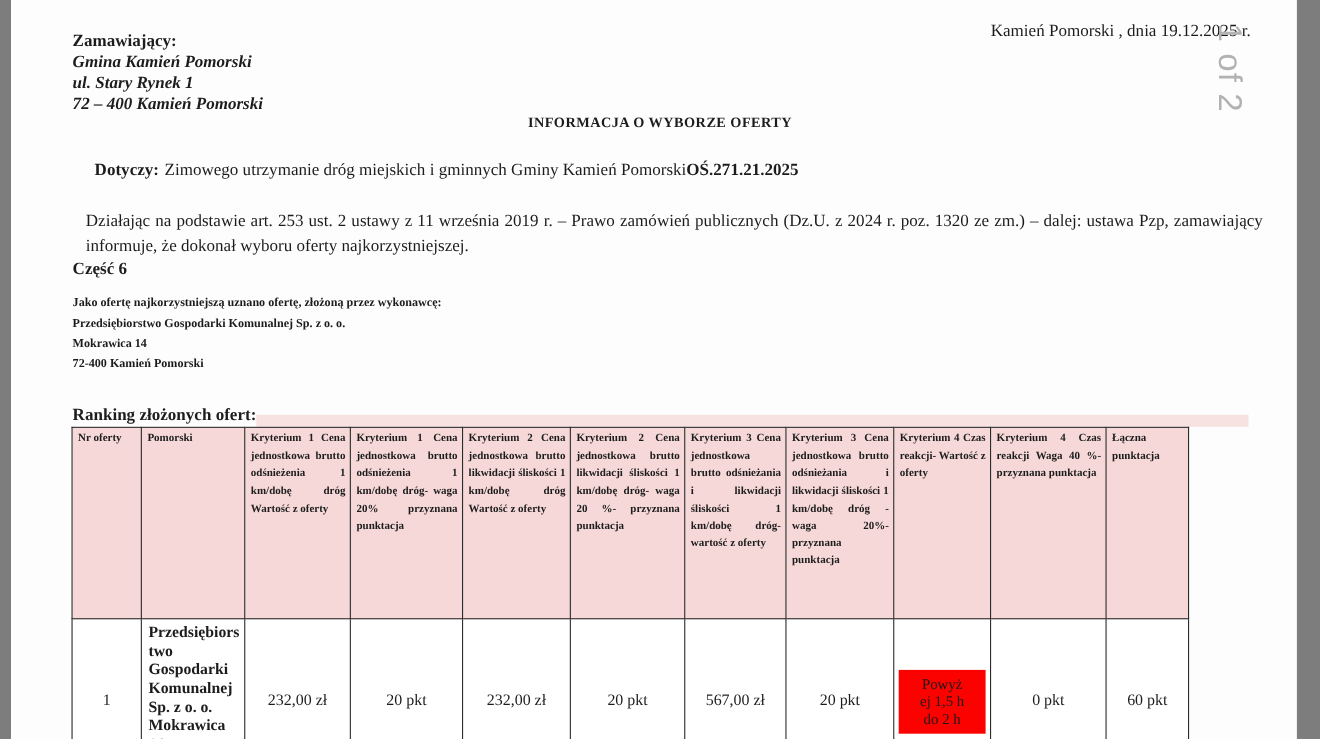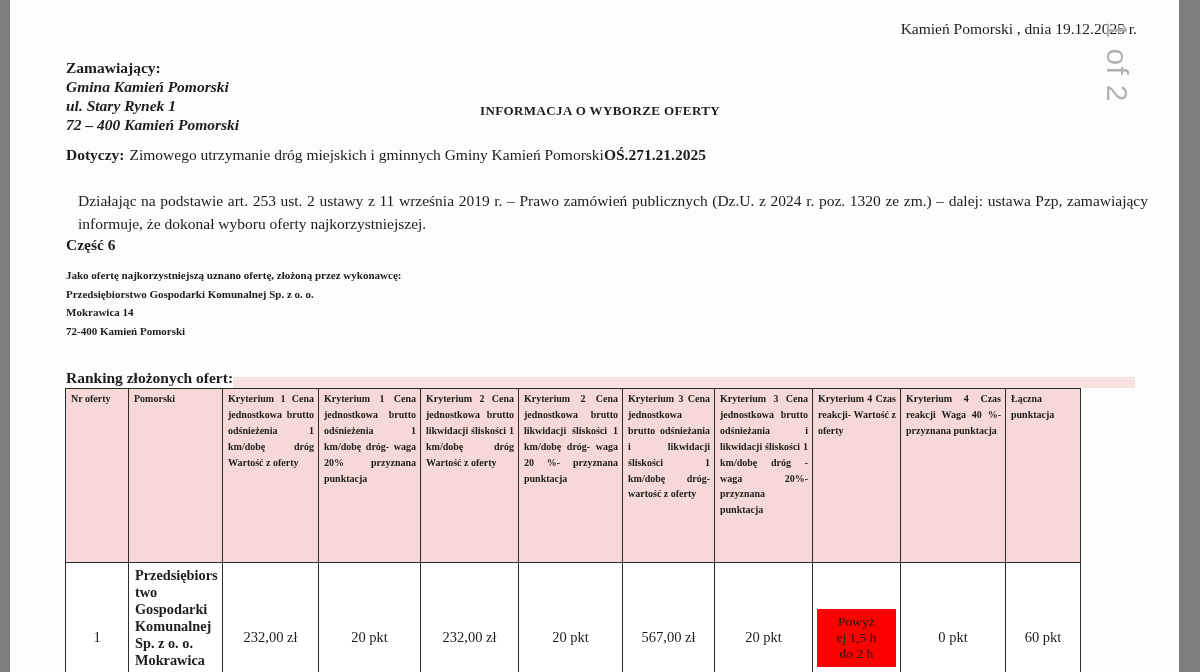--- a/index.html
+++ b/index.html
@@ -21,30 +21,30 @@
 
   .date-line{position:absolute;top:20px;left:0;width:1137px;text-align:right;font-size:15.5px;}
 
   .page-indicator{
     position:absolute;left:1072px;top:46px;width:92px;height:32px;
     transform:rotate(90deg);transform-origin:center;
     font-family:"Liberation Sans", sans-serif;font-size:30px;color:var(--indicator-gray);
     text-align:center;white-space:nowrap;letter-spacing:1px;
   }
 
-  .sender{position:absolute;left:66px;top:28px;font-size:15.5px;line-height:19px;font-weight:bold;margin-top:30px;}
+  .sender{position:absolute;left:66px;top:28px;font-size:15.5px;line-height:19px;font-weight:bold;}
   .sender .addr{font-style:italic;}
 
   .doc-title{
     position:absolute;left:65px;top:103px;width:1070px;margin:0;
     text-align:center;font-size:13px;font-weight:bold;letter-spacing:.4px;
   }
 
   .subject{position:absolute;left:66px;top:146px;width:1070px;font-size:15.5px;}
-  .b{font-weight:bold;}
+  .b{font-weight:bold;margin-left:20px;}
   .subject .lbl{margin-right:5px;}
   .subject .ref{margin-left:0;}
 
   .para{position:absolute;left:66px;top:177px;width:1070px;margin:12px;
     font-size:15.5px;line-height:23px;text-align:justify;}
 
   .part-label{position:absolute;left:66px;top:236px;font-size:15.5px;font-weight:bold;}
 
   .winner{position:absolute;left:66px;top:266px;font-size:11px;line-height:18.5px;font-weight:bold;}
 

